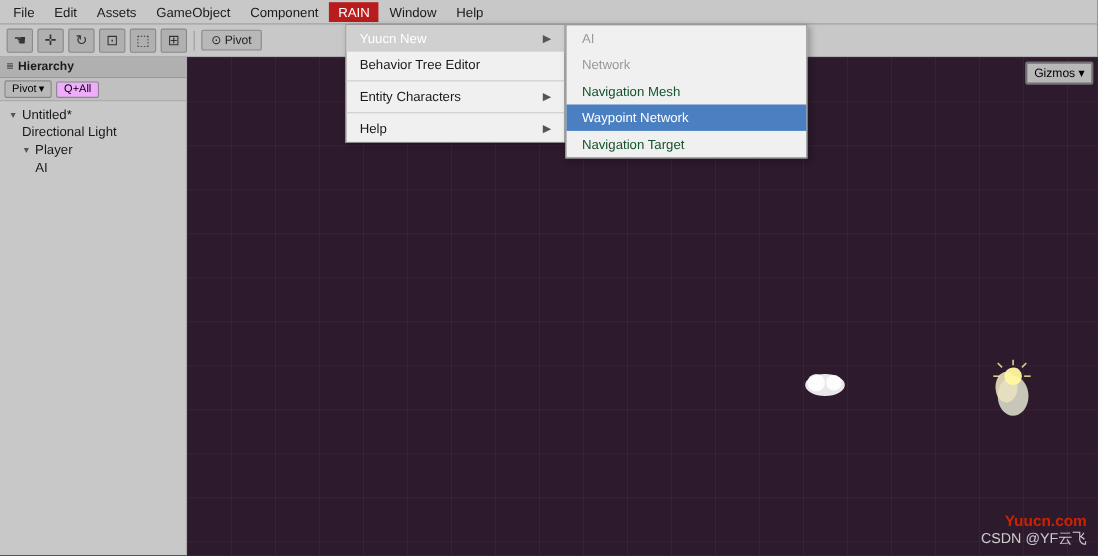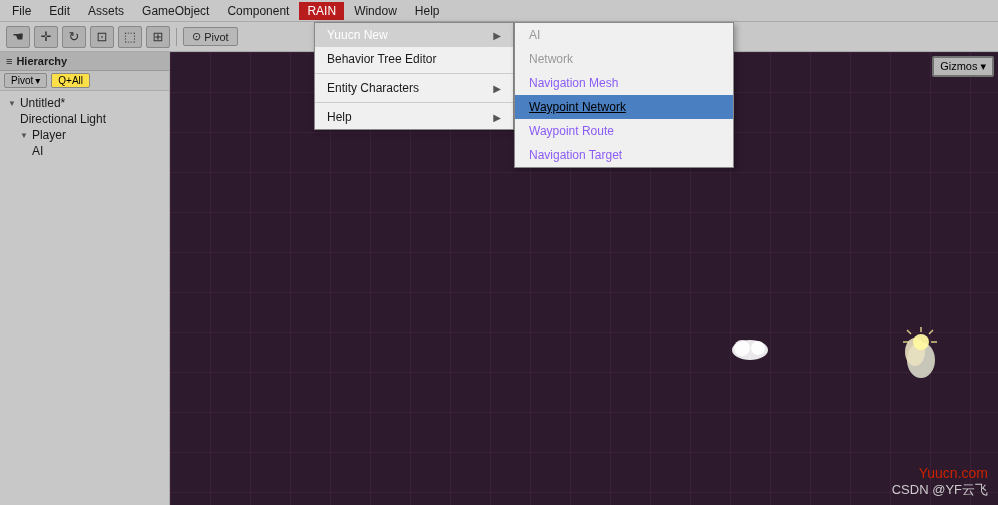--- a/index.html
+++ b/index.html
@@ -124,21 +124,21 @@
       border: 1px solid #888;
       border-radius: 2px;
       padding: 1px 6px;
       font-size: 10px;
       cursor: pointer;
       display: flex;
       align-items: center;
       gap: 2px;
     }
     .search-all-btn {
-      background: #fde047;
+      background: #f0abfc;
       border: 1px solid #888;
       border-radius: 2px;
       padding: 1px 6px;
       font-size: 10px;
       cursor: pointer;
     }
     .hierarchy-content {
       padding: 4px 0;
       flex: 1;
     }
@@ -192,21 +192,21 @@
       gap: 2px;
     }
 
     
     .watermark {
       position: absolute;
       bottom: 24px;
       right: 10px;
       color: #cc2200;
       font-size: 14px;
-      font-weight: normal;
+      font-weight: bold;
       z-index: 5;
     }
     .watermark-sub {
       position: absolute;
       bottom: 6px;
       right: 10px;
       color: #cccccc;
       font-size: 13px;
       z-index: 5;
     }
@@ -252,27 +252,26 @@
       left: 514px;
       background: #f0f0f0;
       border: 1px solid #888;
       box-shadow: 2px 2px 6px rgba(0,0,0,0.3);
       min-width: 220px;
       z-index: 101;
     }
     .submenu-item {
       padding: 5px 14px;
       font-size: 12px;
-      color: #8b5cf6;
+      color: #14532d;
       cursor: pointer;
     }
     .submenu-item.active {
       background: #4a7fc1;
-      color: #000000;
-      text-decoration: underline;
+      color: #ffffff;
     }
     .submenu-item.disabled {
       color: #999;
       cursor: default;
     }
 
     
     .rain-highlight {
       background: #4a7fc1;
       color: white !important;
@@ -411,18 +410,15 @@
   <div class="submenu-item disabled">
     <span>Network</span>
   </div>
   <div class="submenu-item">
     <span>Navigation Mesh</span>
   </div>
   <div class="submenu-item active">
     <span>Waypoint Network</span>
   </div>
   <div class="submenu-item">
-    <span>Waypoint Route</span>
-  </div>
-  <div class="submenu-item">
     <span>Navigation Target</span>
   </div>
 </div>
 
 </body></html>

